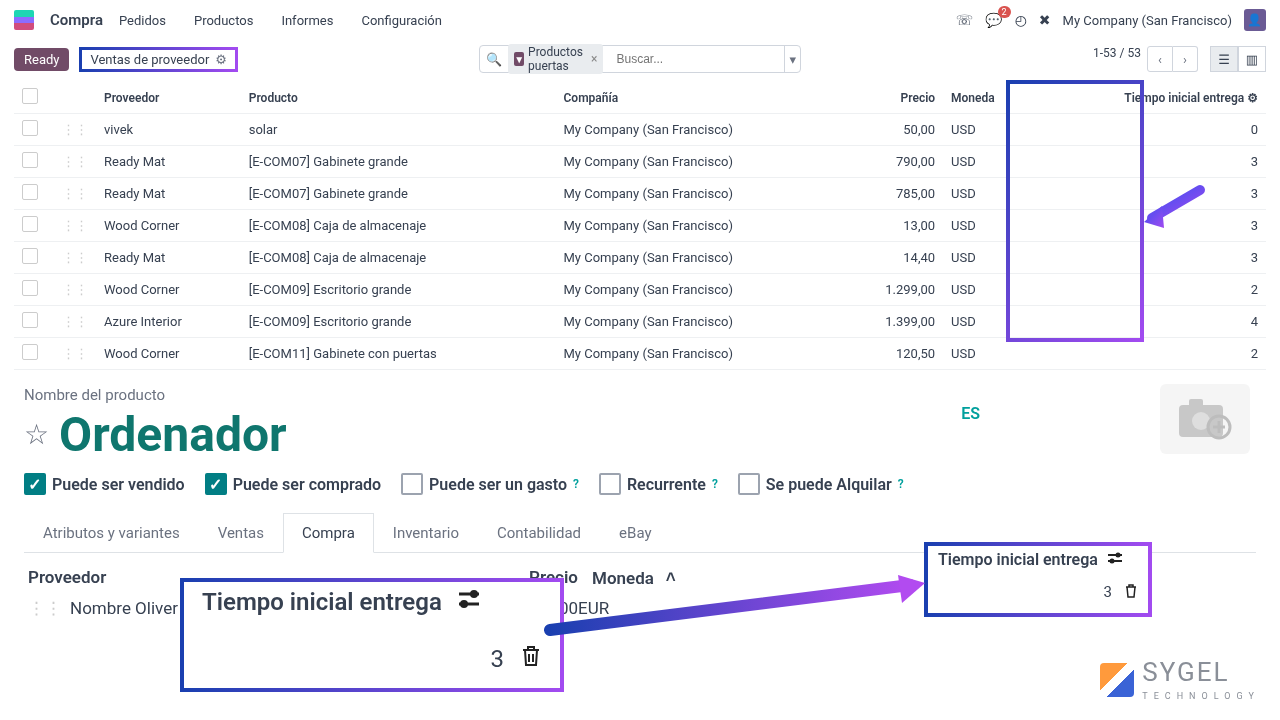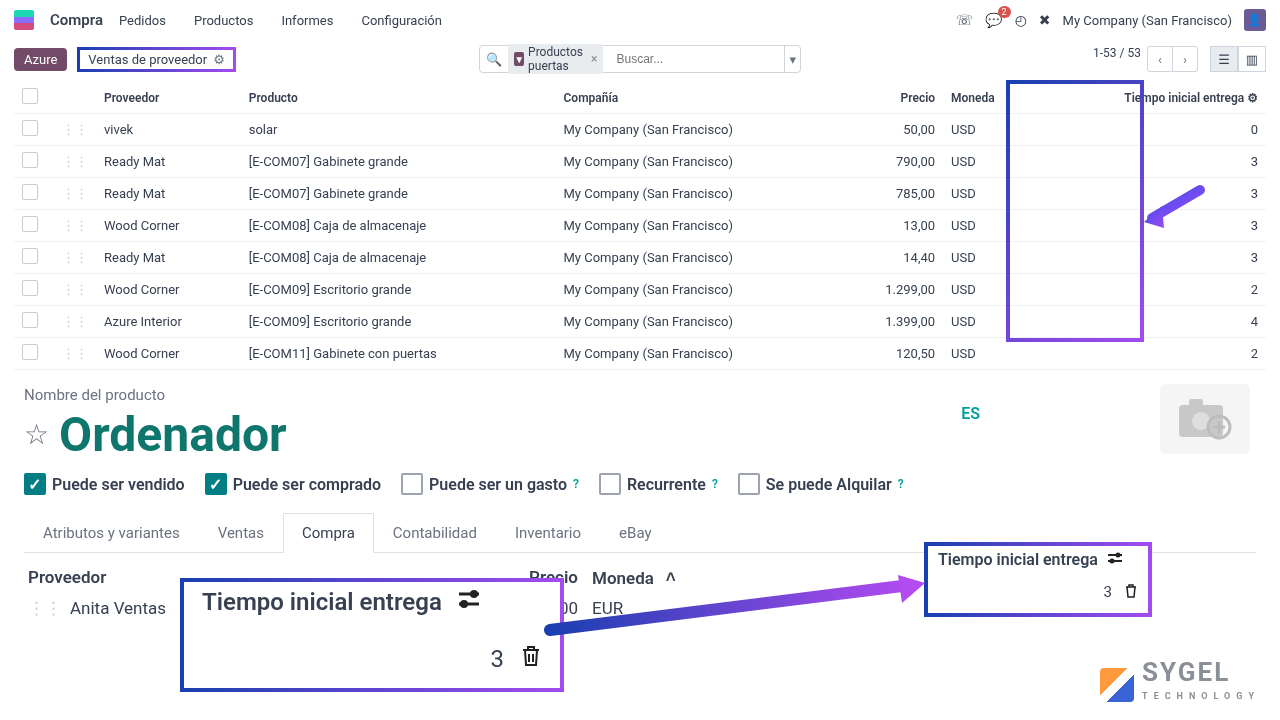--- a/index.html
+++ b/index.html
@@ -53,30 +53,30 @@
   .tabs{display:flex;border-bottom:1px solid #dee2e6;margin:18px 24px 0}
   .tabs .t{padding:10px 18px;font-size:15px;color:#6b7280;border:1px solid transparent;border-bottom:none;cursor:pointer}
   .tabs .t.act{color:#374151;border-color:#dee2e6;border-bottom:1px solid #fff;margin-bottom:-1px;background:#fff}
   .subhdr{display:flex;padding:14px 28px 0;font-size:17px;font-weight:600;color:#374151;position:relative}
   .subhdr .col1{width:470px}
   .subhdr .col2{width:80px;text-align:right}
   .subhdr .col3{padding-left:14px;display:flex;align-items:center;gap:12px}
   .subrow{display:flex;padding:10px 28px;font-size:17px;color:#374151}
   .subrow .col1{width:470px;display:flex;gap:8px;align-items:center}
   .subrow .col2{width:80px;text-align:right}
-  .subrow .col3{padding-left:14px}
+  .subrow .col3{padding-left:0}
   
   .zoom1{position:absolute;left:180px;top:578px;border:4px solid;border-image:linear-gradient(90deg,#1a3fb0,#a24bf0) 1;background:#fff;padding:6px 18px 14px;width:340px}
   .zoom1 .zt{font-size:24px;font-weight:600;display:flex;align-items:center;gap:14px}
   .zoom1 .zv{font-size:24px;text-align:right;margin-top:28px;display:flex;justify-content:flex-end;gap:16px;align-items:center}
   .zoom2{position:absolute;left:924px;top:542px;border:4px solid;border-image:linear-gradient(90deg,#1a3fb0,#a24bf0) 1;background:#fff;padding:4px 10px 10px;width:200px}
   .zoom2 .zt{font-size:16px;font-weight:600;display:flex;align-items:center;gap:8px}
   .zoom2 .zv{font-size:15px;text-align:right;margin-top:14px;display:flex;justify-content:flex-end;gap:12px}
   .arrow{position:absolute;pointer-events:none}
-  .logo2{position:absolute;right:20px;bottom:18px;display:flex;align-items:flex-end;gap:8px;color:#8a8f98;font-weight:700;letter-spacing:2px}
+  .logo2{position:absolute;right:20px;bottom:18px;display:flex;align-items:center;gap:8px;color:#8a8f98;font-weight:400;letter-spacing:2px}
   .logo2 .mark{width:34px;height:34px;background:
     linear-gradient(135deg,#ff9a3c 0 40%,transparent 40%),
     linear-gradient(315deg,#3a63d6 0 40%,transparent 40%);border-radius:4px}
   .tiny{font-size:9px;letter-spacing:6px;color:#8a8f98}
 </style>
 </head>
 <body>
 
 <div class="bar">
   <span class="logo"></span>
@@ -91,21 +91,21 @@
     <span class="i">☏</span>
     <span class="i chat">💬<span class="b">2</span></span>
     <span class="i">◴</span>
     <span class="i">✖</span>
     <span style="font-size:13px">My Company (San Francisco)</span>
     <span class="avatar">👤</span>
   </div>
 </div>
 
 <div class="row2">
-  <span class="pill">Azure</span>
+  <span class="pill">Ready</span>
   <span class="hlbox">
     <span>Ventas de proveedor</span>
     <span style="color:#6b7280">⚙</span>
   </span>
 
   <div class="search">
     <span class="mag">🔍</span>
     <span class="tag">
       <span class="f">▼</span>
       <span>Productos puertas</span>
@@ -278,37 +278,37 @@
         <span>Se puede Alquilar</span>
         <span class="q">?</span>
       </span>
   </div>
 </div>
 
 <div class="tabs">
   <span class="t">Atributos y variantes</span>
   <span class="t">Ventas</span>
   <span class="t act">Compra</span>
+  <span class="t">Inventario</span>
   <span class="t">Contabilidad</span>
-  <span class="t">Inventario</span>
   <span class="t">eBay</span>
 </div>
 
 <div class="subhdr">
   <span class="col1">Proveedor</span>
   <span class="col2">Precio</span>
   <span class="col3">
       <span>Moneda</span>
       <span>˄</span>
     </span>
 </div>
 <div class="subrow">
   <span class="col1">
       <span class="grip">⋮⋮</span>
-      <span>Anita Ventas</span>
+      <span>Nombre Oliver</span>
     </span>
   <span class="col2">850,00</span>
   <span class="col3">EUR</span>
 </div>
 
 <div class="zoom1">
   <div class="zt">
       <span>Tiempo inicial entrega</span>
       <span>
     <svg width="26" height="22">

